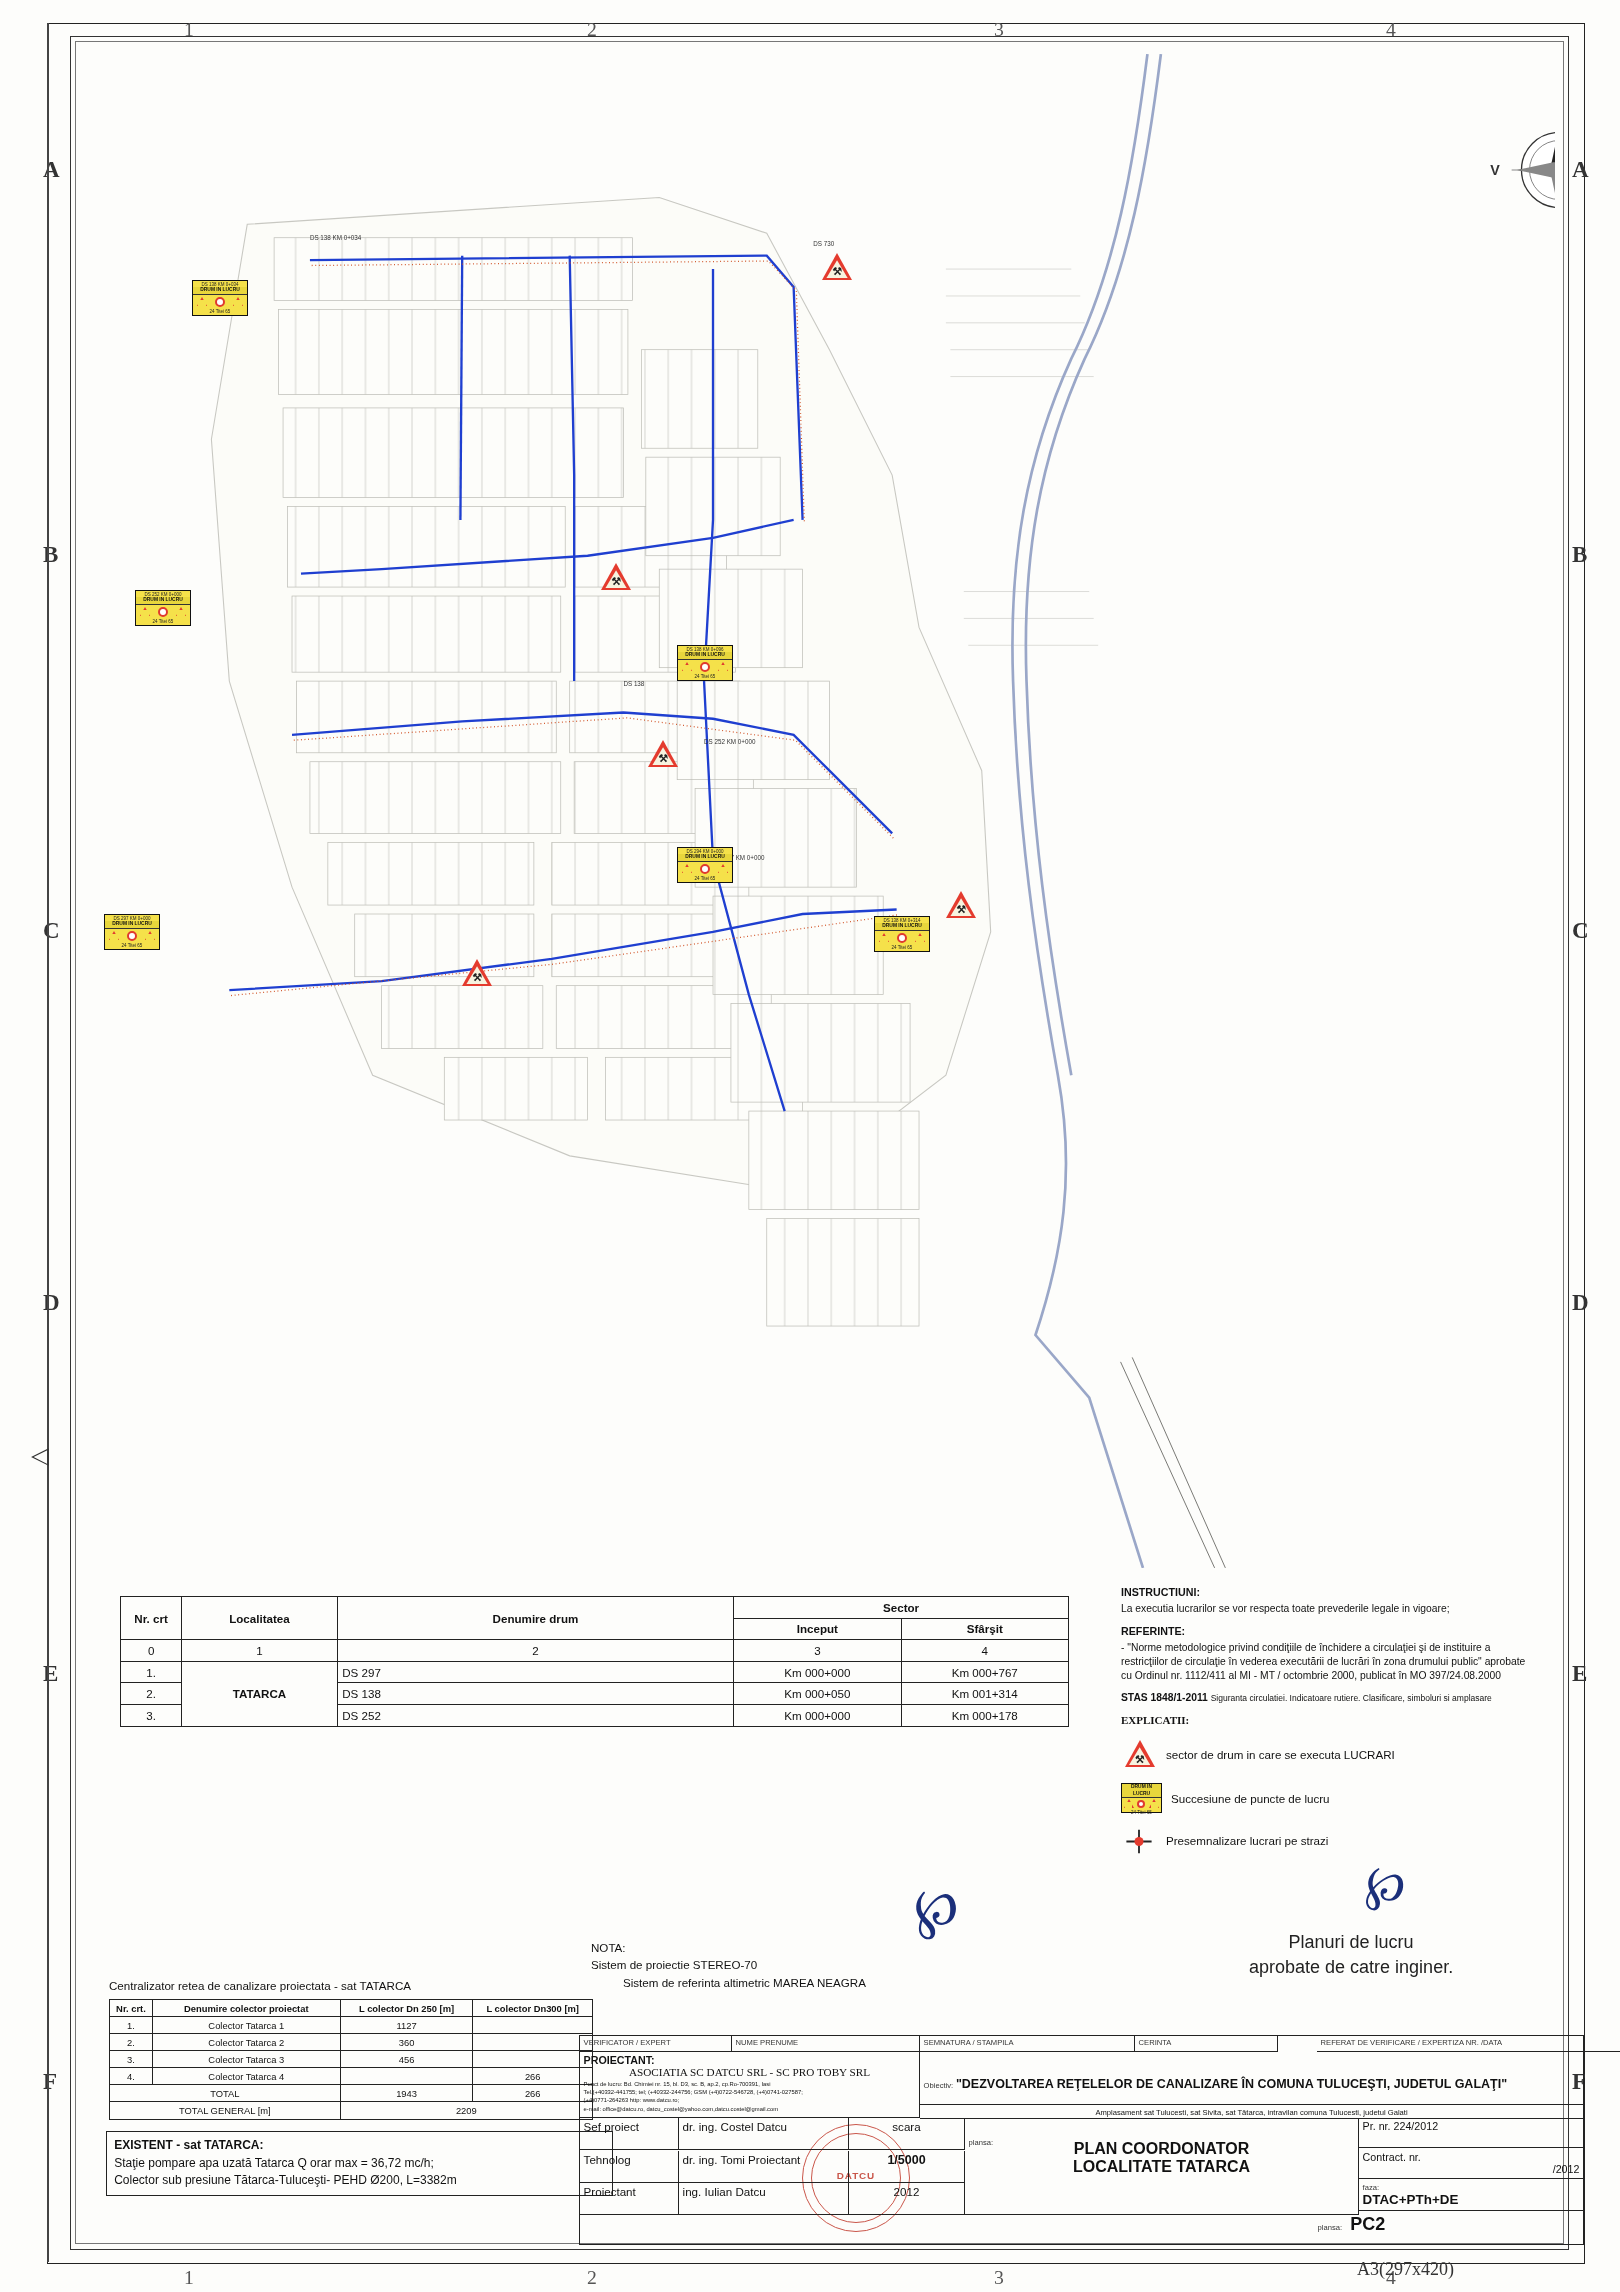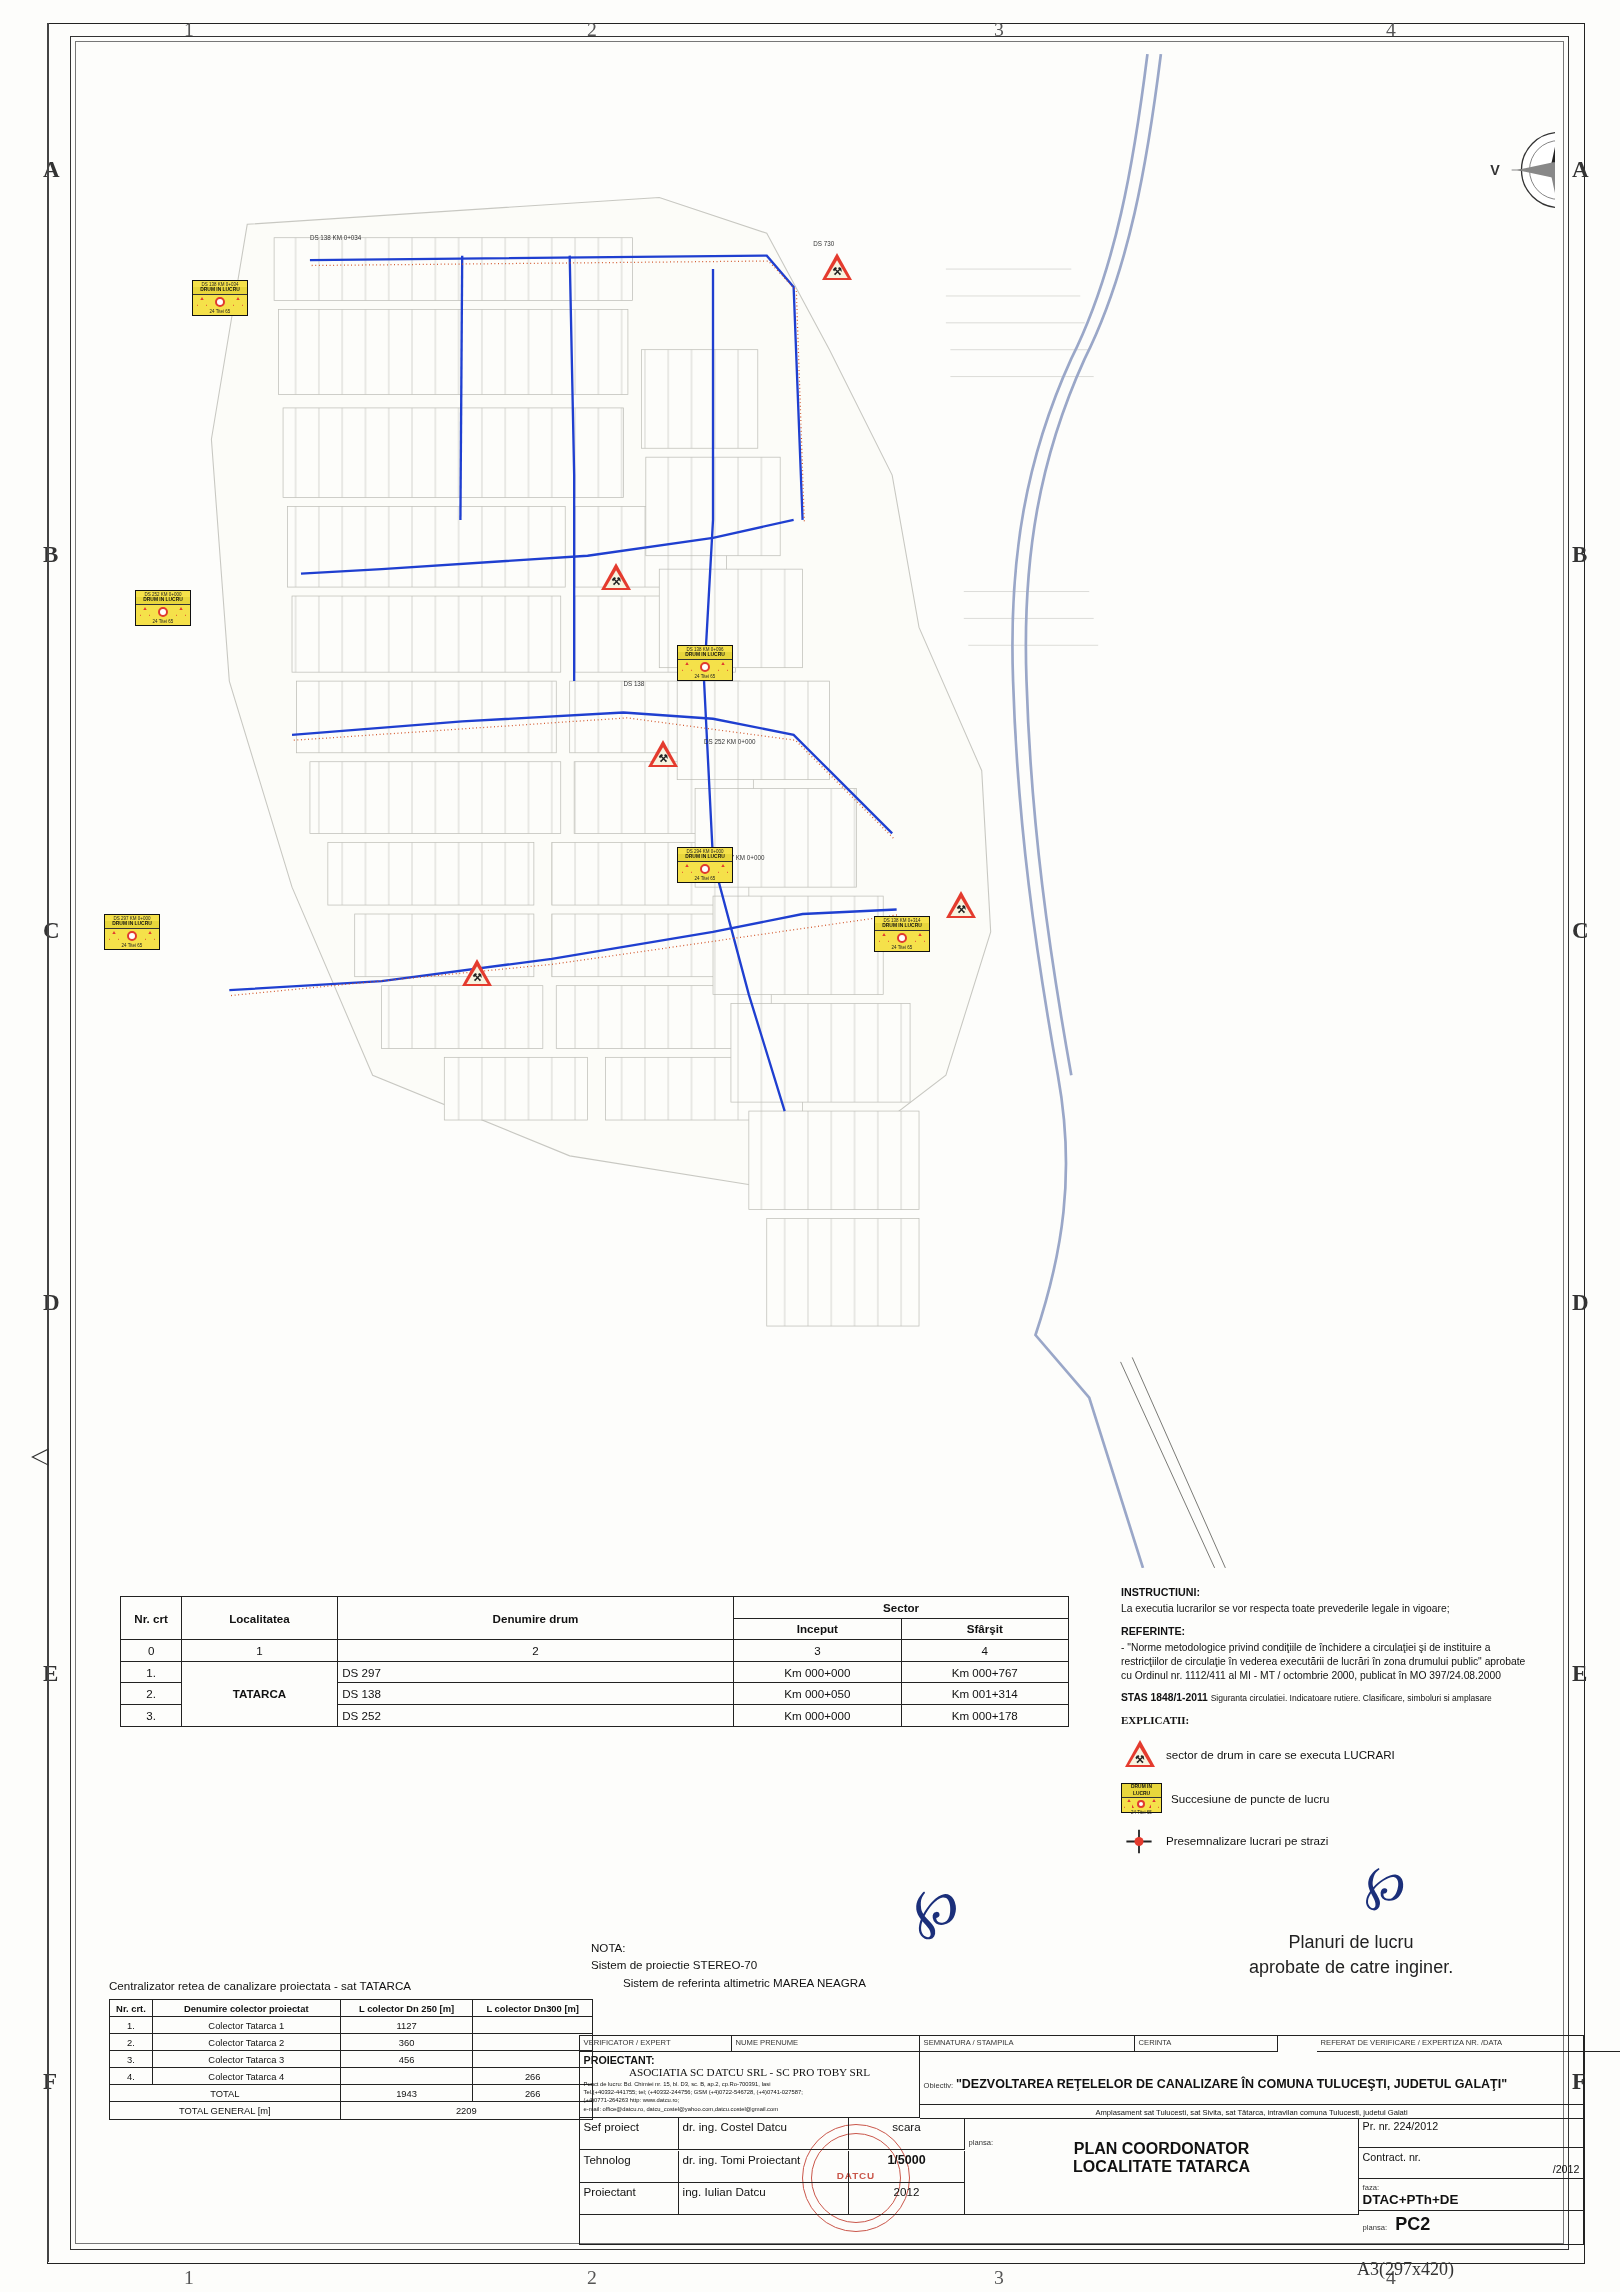--- a/index.html
+++ b/index.html
@@ -450,20 +450,25 @@
           <td>1943</td>
           <td>266</td>
         </tr>
     <tr>
           <td colspan="2">TOTAL GENERAL [m]</td>
           <td colspan="2">2209</td>
         </tr>
   </tbody>
     </table>
 
+  <div class="existbox">
+    <div style="font-weight:bold">EXISTENT - sat TATARCA:</div>
+    <div>Staţie pompare apa uzată Tatarca Q orar max = 36,72 mc/h;</div>
+    <div>Colector sub presiune Tătarca-Tuluceşti- PEHD Ø200, L=3382m</div>
+  </div>
 
   <div class="nota">
     <div>NOTA:</div>
     <div style="">Sistem de proiectie STEREO-70</div>
     <div style="margin-left:32px">Sistem de referinta altimetric MAREA NEAGRA</div>
   </div>
 
   <div class="titleblock">
 
     <div class="tb-cell tb-label" style="left:0;top:0;width:152px;height:16px">VERIFICATOR / EXPERT</div>
@@ -511,21 +516,21 @@
       <span>224/2012</span>
     </div>
     <div class="tb-cell" style="left:779px;top:113px;width:224px;height:30px;border-right:none;font-size:10.7px">
       <div>Contract. nr.</div>
       <div style="text-align:right">/2012</div>
     </div>
     <div class="tb-cell" style="left:779px;top:143px;width:224px;height:32px;border-right:none">
       <span class="tb-label">faza:</span>
       <div style="font-size:13.4px;font-weight:bold">DTAC+PTh+DE</div>
     </div>
-    <div class="tb-cell" style="left:779px;top:176px;width:224px;height:28px;border-right:none;border-bottom:none">
+    <div class="tb-cell" style="left:734px;top:176px;width:224px;height:28px;border-right:none;border-bottom:none">
       <span class="tb-label">plansa:</span>
       <span style="font-size:18px;font-weight:bold;margin-left:5.4px">PC2</span>
     </div>
   </div>
 
   <div class="bottomcode">A3(297x420)</div>
 </div>
 
 
 </body></html>

